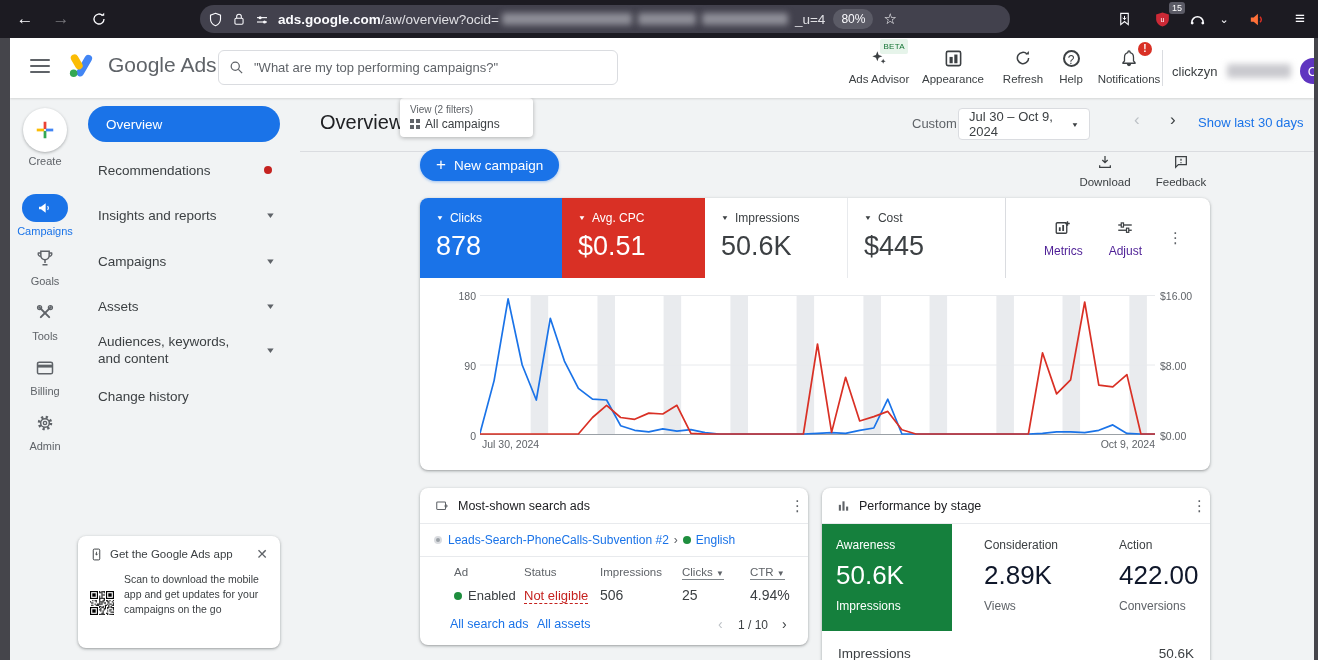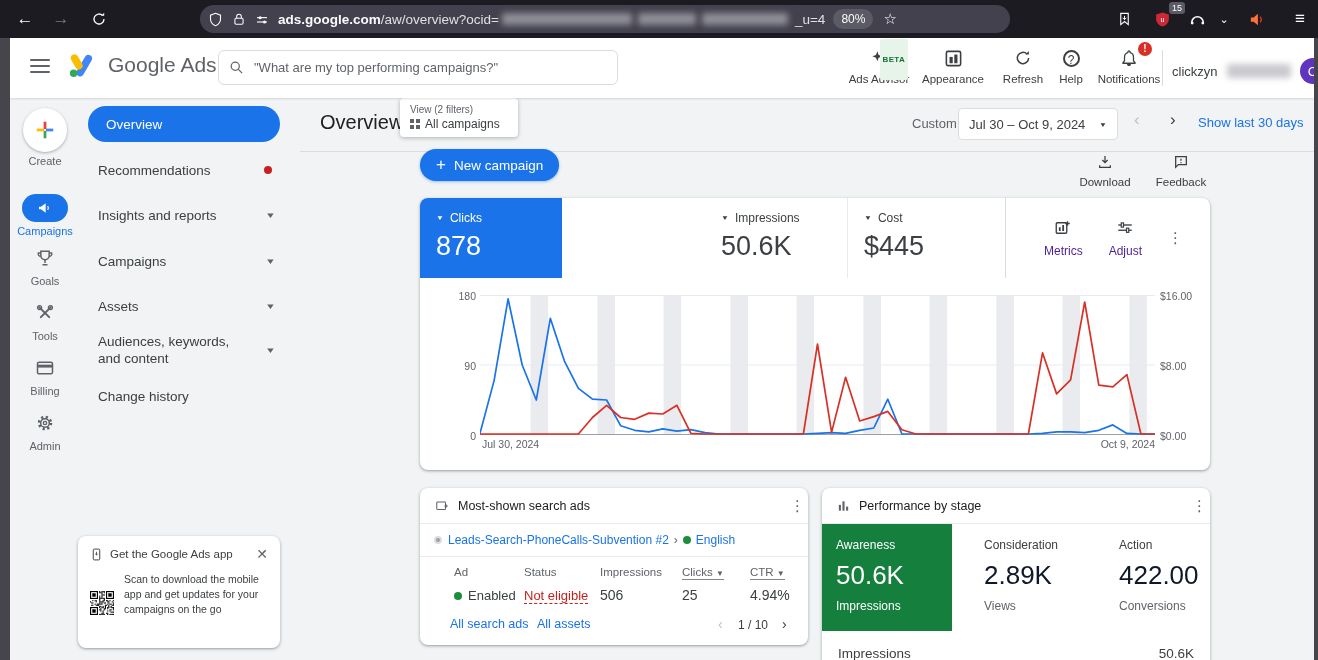--- a/index.html
+++ b/index.html
@@ -30,21 +30,21 @@
   .hamb{position:absolute;left:20px;top:21px;width:20px;height:16px;cursor:pointer;}
   .hamb span{display:block;height:2px;background:#5f6368;margin-bottom:4px;border-radius:1px;}
   .logo-wrap{position:absolute;left:58px;top:14px;display:flex;align-items:center;gap:10px;}
   .logo-text{font-size:21px;color:#5f6368;}
   .searchbox{position:absolute;left:208px;top:12px;width:400px;height:35px;border:1px solid #dadce0;border-radius:6px;background:#fff;display:flex;align-items:center;padding:0 10px;}
   .searchbox input{border:none;outline:none;flex:1;font-size:13px;color:#3c4043;font-family:inherit;background:transparent;}
   .searchbox input::placeholder{color:#5f6368;}
   .hdr-act{position:absolute;top:8px;width:62px;text-align:center;color:#3c4043;cursor:pointer;}
   .hdr-act .ic{height:24px;display:flex;align-items:center;justify-content:center;position:relative;}
   .hdr-act .lbl{font-size:11.5px;margin-top:3px;white-space:nowrap;}
-  .beta{position:absolute;top:-7px;right:2px;background:#e6f4ea;color:#137333;font-size:8px;font-weight:700;padding:16px 3px;border-radius:2px;letter-spacing:.3px;}
+  .beta{position:absolute;top:-7px;right:2px;background:#e6f4ea;color:#137333;font-size:8px;font-weight:400;padding:3px 3px;border-radius:2px;letter-spacing:.3px;}
   .notif-badge{position:absolute;top:-4px;right:12px;width:14px;height:14px;background:#d93025;border-radius:50%;color:#fff;font-size:10px;font-weight:700;line-height:14px;text-align:center;}
   .hdr-divider{position:absolute;left:1152px;top:12px;width:1px;height:36px;background:#dadce0;}
   .account{position:absolute;left:1162px;top:20px;display:flex;align-items:center;gap:6px;font-size:13px;color:#3c4043;}
   .avatar{width:26px;height:26px;border-radius:50%;background:#5f35c0;color:#fff;font-size:13px;display:flex;align-items:center;justify-content:center;}
 
   
   #main{position:absolute;left:0;top:60px;width:1304px;height:562px;}
 
   
   .rail-item{position:absolute;left:0;width:70px;text-align:center;color:#5f6368;cursor:pointer;}
@@ -54,27 +54,27 @@
   .rail-pill{width:46px;height:28px;border-radius:14px;background:#1a73e8;margin:0 auto;display:flex;align-items:center;justify-content:center;}
 
   
   .side-item{position:absolute;left:70px;width:220px;height:36px;display:flex;align-items:center;font-size:13.5px;color:#3c4043;cursor:pointer;padding-left:18px;}
   .side-item .chev{margin-left:auto;margin-right:24px;color:#5f6368;font-size:11px;transform:scaleY(.7);}
   .side-item .reddot{margin-left:auto;margin-right:28px;width:8px;height:8px;border-radius:50%;background:#c5221f;}
   .side-pill{position:absolute;left:78px;top:8px;width:192px;height:36px;background:#1a73e8;border-radius:18px;color:#fff;font-size:13.5px;display:flex;align-items:center;padding-left:18px;cursor:pointer;}
 
   
   .page-title{position:absolute;left:310px;top:13px;font-size:20px;color:#202124;}
-  .view-chip{position:absolute;left:390px;top:0px;width:118px;background:#fff;border-radius:4px;box-shadow:0 1px 4px rgba(0,0,0,.28);padding:6px 10px;cursor:pointer;z-index:5;}
+  .view-chip{position:absolute;left:390px;top:0px;width:133px;background:#fff;border-radius:4px;box-shadow:0 1px 4px rgba(0,0,0,.28);padding:6px 10px;cursor:pointer;z-index:5;}
   .view-chip .l1{font-size:10px;color:#5f6368;}
   .view-chip .l2{font-size:12px;color:#3c4043;font-weight:500;display:flex;align-items:center;gap:5px;margin-top:2px;}
   .gridic{display:inline-block;width:10px;height:10px;position:relative;}
   .gridic i{position:absolute;width:4px;height:4px;background:#5f6368;}
   .date-mode{position:absolute;left:902px;top:18px;font-size:13px;color:#5f6368;}
-  .date-box{position:absolute;left:948px;top:10px;width:160px;height:32px;border:1px solid #dadce0;border-radius:4px;background:#fff;display:flex;align-items:center;justify-content:space-between;padding:0 10px;font-size:13px;color:#3c4043;cursor:pointer;}
+  .date-box{position:absolute;left:948px;top:10px;width:132px;height:32px;border:1px solid #dadce0;border-radius:4px;background:#fff;display:flex;align-items:center;justify-content:space-between;padding:0 10px;font-size:13px;color:#3c4043;cursor:pointer;}
   .date-nav{position:absolute;top:12px;font-size:17px;cursor:pointer;}
   .quick-link{position:absolute;left:1188px;top:17px;font-size:13px;color:#1a73e8;font-weight:500;cursor:pointer;}
   .hdr-rule{position:absolute;left:290px;top:53px;width:1014px;height:1px;background:#dadce0;}
   .new-campaign{position:absolute;left:410px;top:51px;height:32px;border-radius:16px;background:#1a73e8;color:#fff;font-size:13.5px;display:flex;align-items:center;gap:8px;padding:0 16px;cursor:pointer;box-shadow:0 1px 3px rgba(26,115,232,.4);z-index:6;}
   .mini-act{position:absolute;top:56px;width:70px;text-align:center;color:#3c4043;cursor:pointer;}
   .mini-act .lbl{font-size:11.5px;margin-top:2px;}
 
   
   .card{background:#fff;border-radius:8px;box-shadow:0 1px 2px rgba(60,64,67,.3),0 1px 3px 1px rgba(60,64,67,.15);}
   #chartcard{position:absolute;left:410px;top:100px;width:790px;height:272px;}
@@ -398,20 +398,27 @@
         <div class="lbl">Feedback</div>
       </div>
 
       <div id="chartcard" class="card">
         <div class="score" style="left:0;width:142px;background:#1a73e8;color:#fff;border-radius:8px 0 0 0;">
           <div class="slbl">
               <span class="caret">▼</span>
               <span>Clicks</span>
             </div>
           <div class="sval">878</div>
+        </div>
+        <div class="score" style="left:142px;width:143px;background:#d93025;color:#fff;">
+          <div class="slbl">
+              <span class="caret">▼</span>
+              <span>Avg. CPC</span>
+            </div>
+          <div class="sval">$0.51</div>
         </div>
         <div class="score" style="left:285px;width:143px;color:#3c4043;border-right:1px solid #e8eaed;">
           <div class="slbl">
               <span class="caret">▼</span>
               <span>Impressions</span>
             </div>
           <div class="sval">50.6K</div>
         </div>
         <div class="score" style="left:428px;width:157px;color:#3c4043;">
           <div class="slbl">

